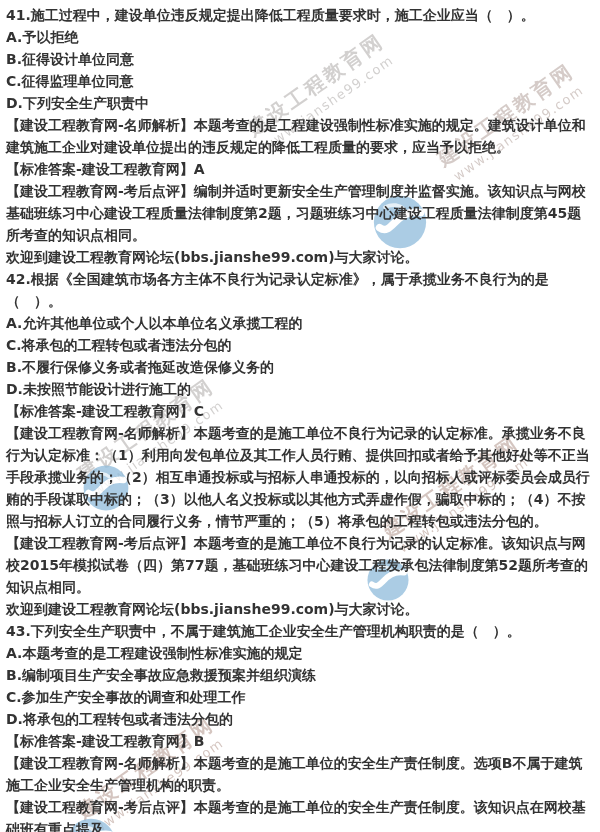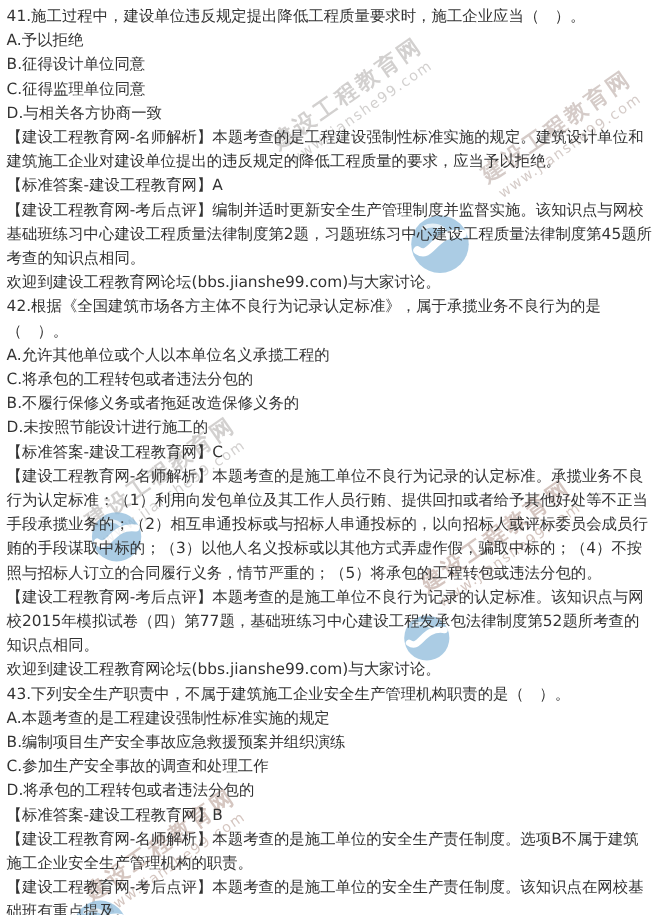--- a/index.html
+++ b/index.html
@@ -36,21 +36,21 @@
   .t4{left:375px;top:472px;}
   .t5{left:70px;top:753px;}
   
   .content{
     position:relative;z-index:1;
     padding:4px 6px 0 6px;
     color:#333333;
     font-size:14px;
     line-height:22px;
   }
-  .content p{margin:0;word-break:break-all;}
+  .content p{margin:0;word-break:break-all;font-weight:bold;}
 </style>
 </head>
 <body>
 
 <div class="page">
 
   <div class="wm-layer">
 
     <div class="wm-text wm-gray t1">
       <span class="l1">建设工程教育网</span>
@@ -103,21 +103,21 @@
     </div>
   </div>
 
   <div class="content">
 
     <section>
       <p>41.施工过程中，建设单位违反规定提出降低工程质量要求时，施工企业应当（　）。</p>
       <p>A.予以拒绝</p>
       <p>B.征得设计单位同意</p>
       <p>C.征得监理单位同意</p>
-      <p>D.与相关各方协商一致</p>
+      <p>D.下列安全生产职责中</p>
       <p>【建设工程教育网-名师解析】本题考查的是工程建设强制性标准实施的规定。建筑设计单位和建筑施工企业对建设单位提出的违反规定的降低工程质量的要求，应当予以拒绝。</p>
       <p>【标准答案-建设工程教育网】A</p>
       <p>【建设工程教育网-考后点评】编制并适时更新安全生产管理制度并监督实施。该知识点与网校基础班练习中心建设工程质量法律制度第2题，习题班练习中心建设工程质量法律制度第45题所考查的知识点相同。</p>
       <p>欢迎到建设工程教育网论坛(bbs.jianshe99.com)与大家讨论。</p>
     </section>
 
     <section>
       <p>42.根据《全国建筑市场各方主体不良行为记录认定标准》，属于承揽业务不良行为的是（　）。</p>
       <p>A.允许其他单位或个人以本单位名义承揽工程的</p>
       <p>C.将承包的工程转包或者违法分包的</p>

